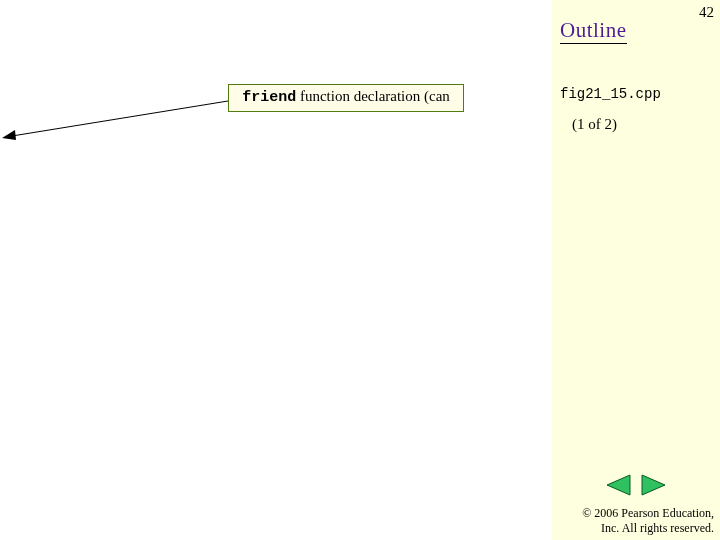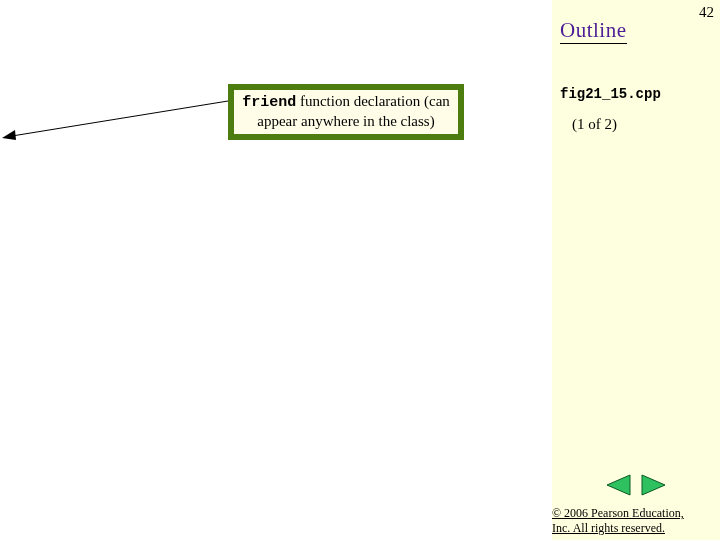--- a/index.html
+++ b/index.html
@@ -32,21 +32,21 @@
     left: 8px;
     font-size: 21px;
     letter-spacing: 0.5px;
     color: #4c1d95;
     border-bottom: 1.2px solid #000;
   }
   .file-label {
     position: absolute;
     top: 86px; left: 8px;
     font-family: "Courier New", Courier, monospace;
-    font-weight: bold;
+    font-weight: normal;
     font-size: 14px;
     color: #000;
   }
   .part-label {
     position: absolute;
     top: 116px; left: 20px;
     font-size: 15px;
     color: #000;
   }
   .nav {
@@ -54,33 +54,33 @@
     bottom: 44px; left: 50%;
     transform: translateX(-50%);
     display: flex;
     gap: 10px;
   }
   .nav svg { display: block; }
   .copyright {
     position: absolute;
     bottom: 4px;
     left: 0; right: 6px;
+    text-align: right;
     font-size: 12px;
     line-height: 1.25;
     color: #000;
     white-space: pre-line;
-    text-decoration: underline;
   }
   .callout-box {
     position: absolute;
     top: 84px;
     left: 228px;
     width: 236px;
     padding: 2px 6px 4px;
-    border: 6px solid #4d7c0f;
+    border: 1px solid #4d7c0f;
     background: #fffde8;
     font-size: 15px;
     text-align: center;
     line-height: 1.2;
   }
   .callout-box .kw {
     font-family: "Courier New", Courier, monospace;
     font-weight: bold;
   }
   .arrow {
@@ -117,21 +117,20 @@
     </div>
 
     <div class="copyright">© 2006 Pearson Education,
 Inc.  All rights reserved.</div>
   </div>
 
   <div class="callout-box">
     <div>
       <span class="kw">friend</span><span> function declaration (can</span>
     </div>
-    <div>appear anywhere in the class)</div>
   </div>
 
   <svg class="arrow" viewBox="0 0 230 60">
     <line x1="228" y1="13" x2="12" y2="48" stroke="#000" stroke-width="1"></line>
     <polygon points="2,50 15,42 16,52" fill="#000"></polygon>
   </svg>
 
 </div>
 
 </body></html>

